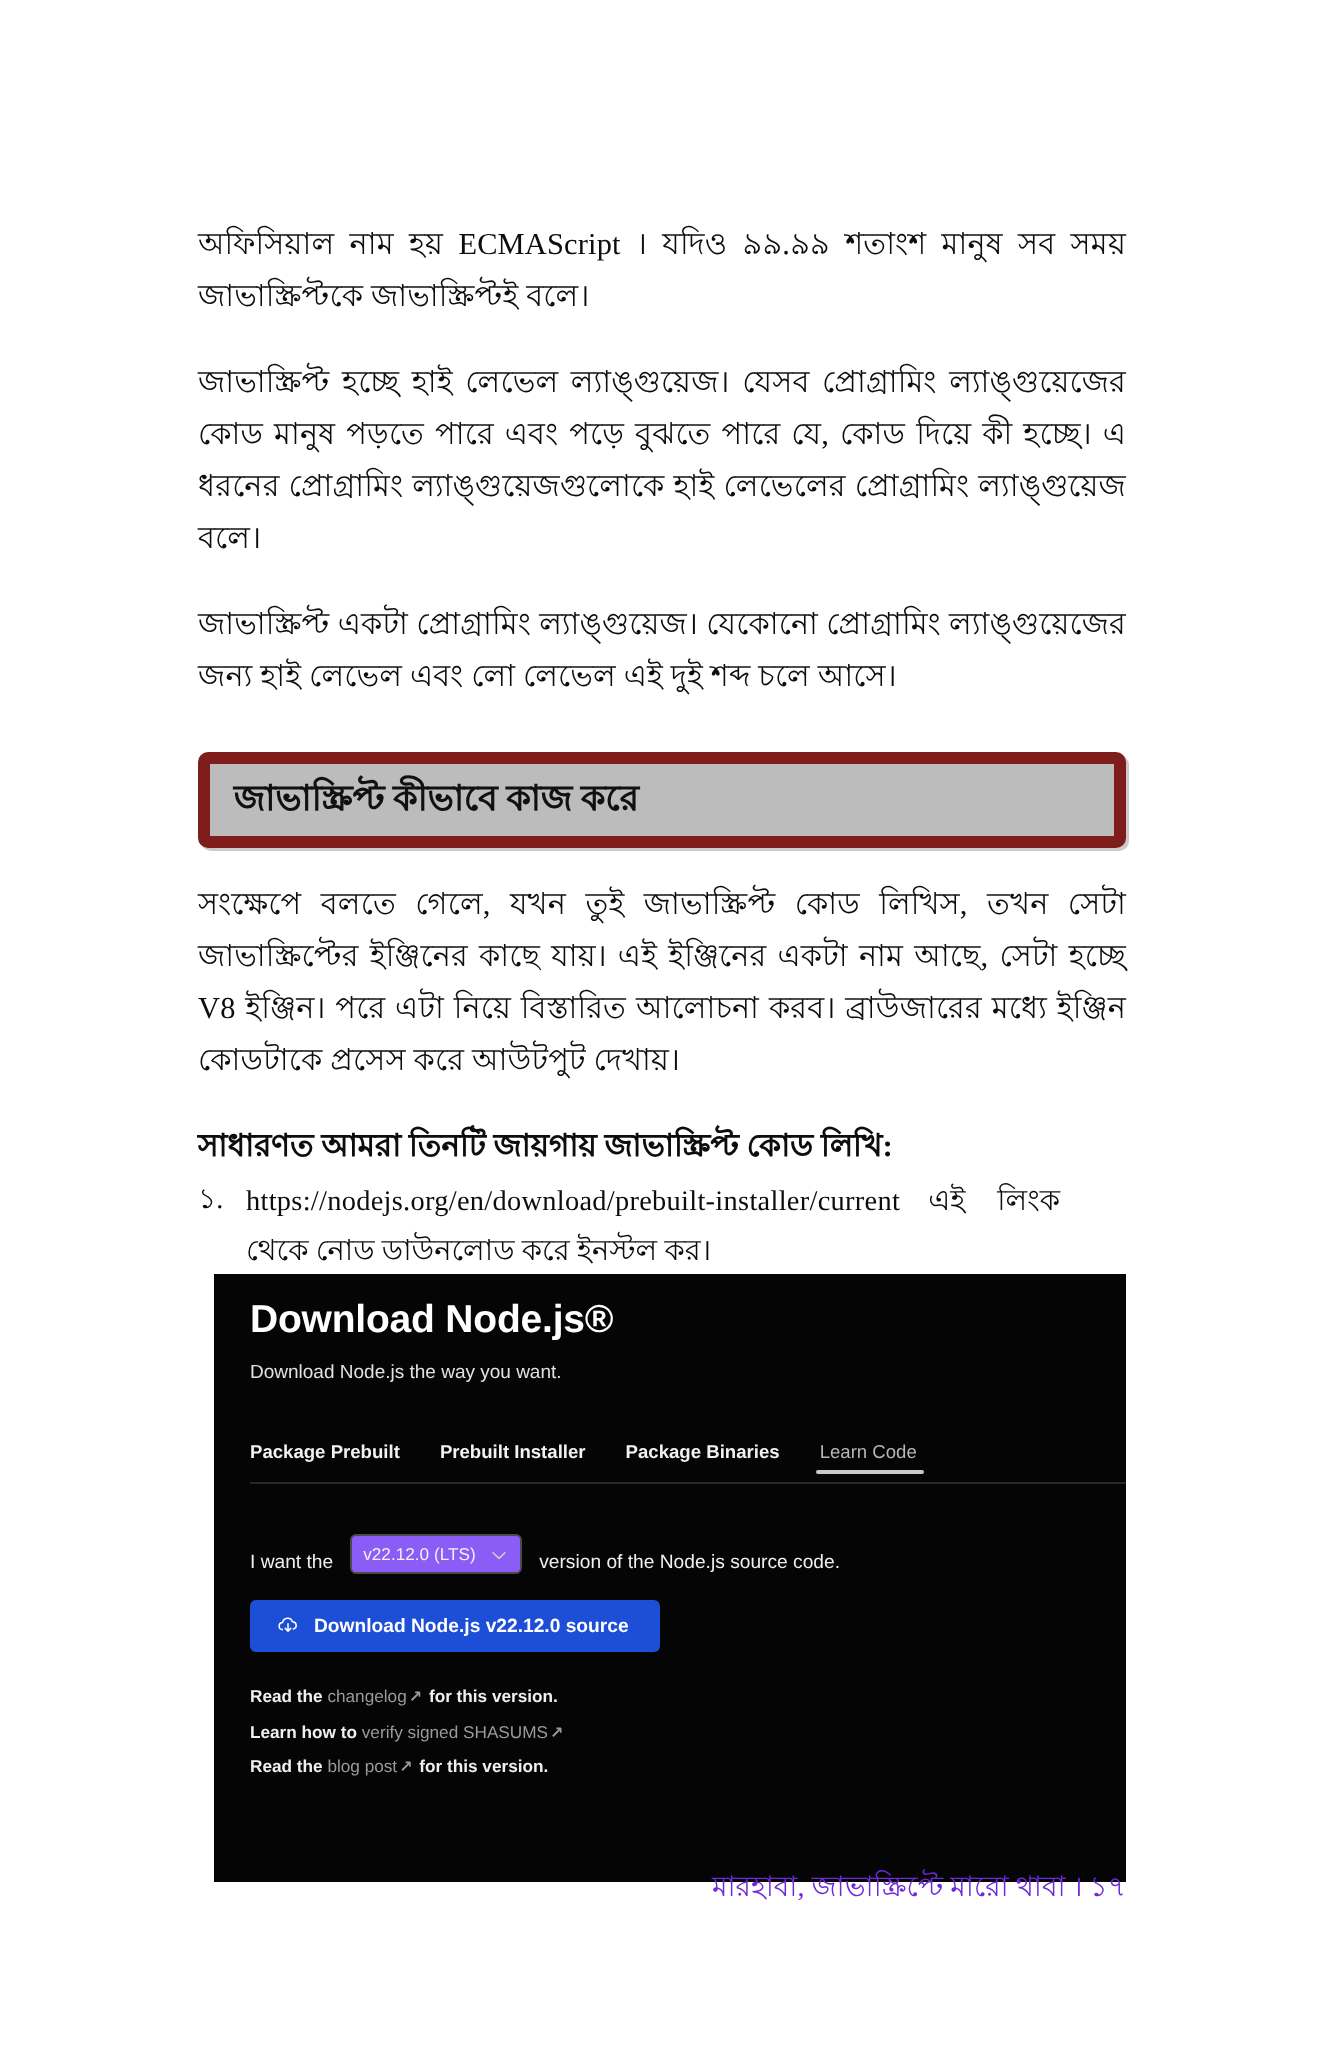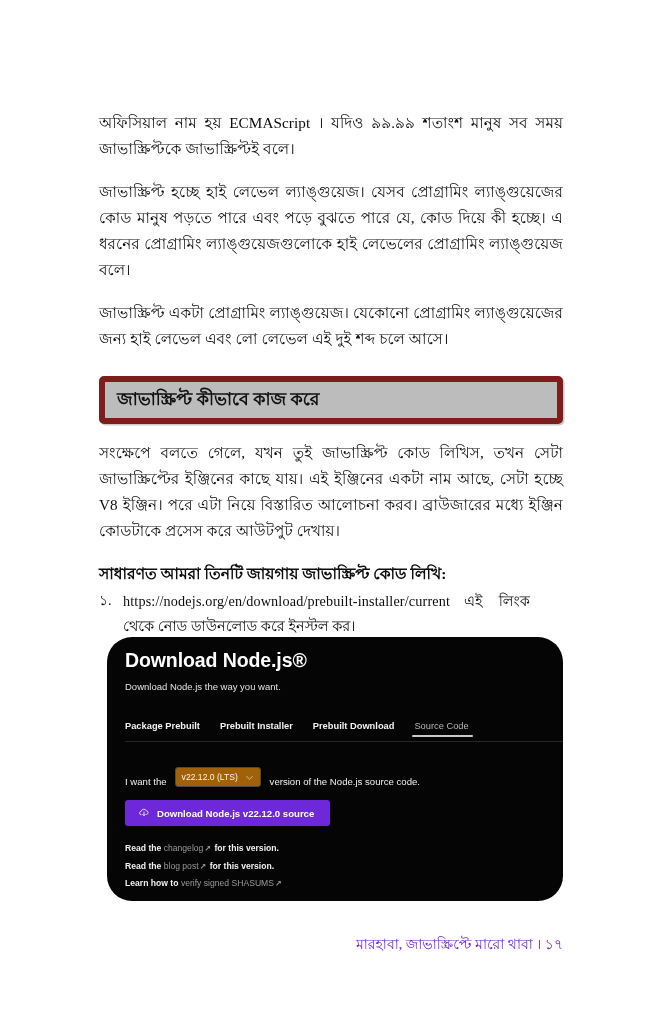--- a/index.html
+++ b/index.html
@@ -110,26 +110,25 @@
   }
   .bn-gap1 { display:inline-block; width: 14px; }
   .bn-gap2 { display:inline-block; width: 16px; }
 
   
   .shot {
     position: absolute;
     left: 107px;
     top: 637px;
     width: 456px;
-    height: 264px;
+    height: 304px;
     background: #050505;
     overflow: hidden;
     font-family: "Liberation Sans", "DejaVu Sans", sans-serif;
     color: #ffffff;
-    border-radius: 25px;
   }
   .shot-inner {
     position: absolute;
     left: 0; top: 0;
     width: 456px;
     height: 268px;
   }
   .shot-h1 {
     position: absolute;
     left: 18px;
@@ -203,21 +202,21 @@
   }
   .want-label { margin-right: 8px; }
   .version-select {
     display: inline-flex;
     align-items: center;
     justify-content: space-between;
     width: 86px;
     height: 20px;
     border: 1px solid #4a4a4a;
     border-radius: 3px;
-    background: #a16207;
+    background: #8b5cf6;
     padding: 0 6px;
     box-sizing: border-box;
     margin-right: 9px;
   }
   .version-select .sel-val {
     font-size: 8.6px;
     color: #f3f3f3;
     white-space: nowrap;
   }
   .chev {
@@ -229,21 +228,21 @@
   .chev svg { display: block; }
 
   .dl-button {
     position: absolute;
     left: 18px;
     top: 163px;
     height: 26px;
     display: inline-flex;
     align-items: center;
     gap: 7px;
-    background: #6d28d9;
+    background: #1d4ed8;
     border: none;
     border-radius: 3px;
     padding: 0 16px 0 13px;
     color: #ffffff;
     font-size: 9.6px;
     font-weight: 700;
     font-family: "Liberation Sans", "DejaVu Sans", sans-serif;
     white-space: nowrap;
     cursor: pointer;
   }
@@ -318,22 +317,22 @@
 
   <div class="shot">
     <div class="shot-inner">
 
       <div class="shot-h1">Download Node.js®</div>
       <div class="shot-sub">Download Node.js the way you want.</div>
 
       <div class="tabs">
         <div class="tab first">Package Prebuilt</div>
         <div class="tab">Prebuilt Installer</div>
-        <div class="tab">Prebuilt Download</div>
-        <div class="tab active">Source Code</div>
+        <div class="tab">Package Binaries</div>
+        <div class="tab active">Learn Code</div>
       </div>
       <div class="tabs-rule"></div>
 
       <div class="want-row">
         <span class="want-label">I want the</span>
         <span class="version-select">
           <span class="sel-val">v22.12.0 (LTS)</span>
           <span class="chev">
             <svg viewBox="0 0 12 12" width="9" height="9" aria-hidden="true">
               <path d="M2 4.5 L6 8.2 L10 4.5" fill="none" stroke="#cfcfcf" stroke-width="1.1" stroke-linecap="round" stroke-linejoin="round"></path>
@@ -353,28 +352,28 @@
         <span>Download Node.js v22.12.0 source</span>
       </button>
 
       <div class="notes">
         <div class="note-line">
           <span>Read the</span>
           <span class="note-link">changelog</span><span class="ext-arrow">↗</span>
           <span>for this version.</span>
         </div>
         <div class="note-line">
+          <span>Learn how to</span>
+          <span class="note-link">verify signed SHASUMS</span><span class="ext-arrow">↗</span>
+        </div>
+        <div class="note-line">
           <span>Read the</span>
           <span class="note-link">blog post</span><span class="ext-arrow">↗</span>
           <span>for this version.</span>
         </div>
-        <div class="note-line">
-          <span>Learn how to</span>
-          <span class="note-link">verify signed SHASUMS</span><span class="ext-arrow">↗</span>
-        </div>
       </div>
 
     </div>
   </div>
 
   <div class="footer">মারহাবা, জাভাস্ক্রিপ্টে মারো থাবা । ১৭</div>
 
 </div>
 
 </body></html>

